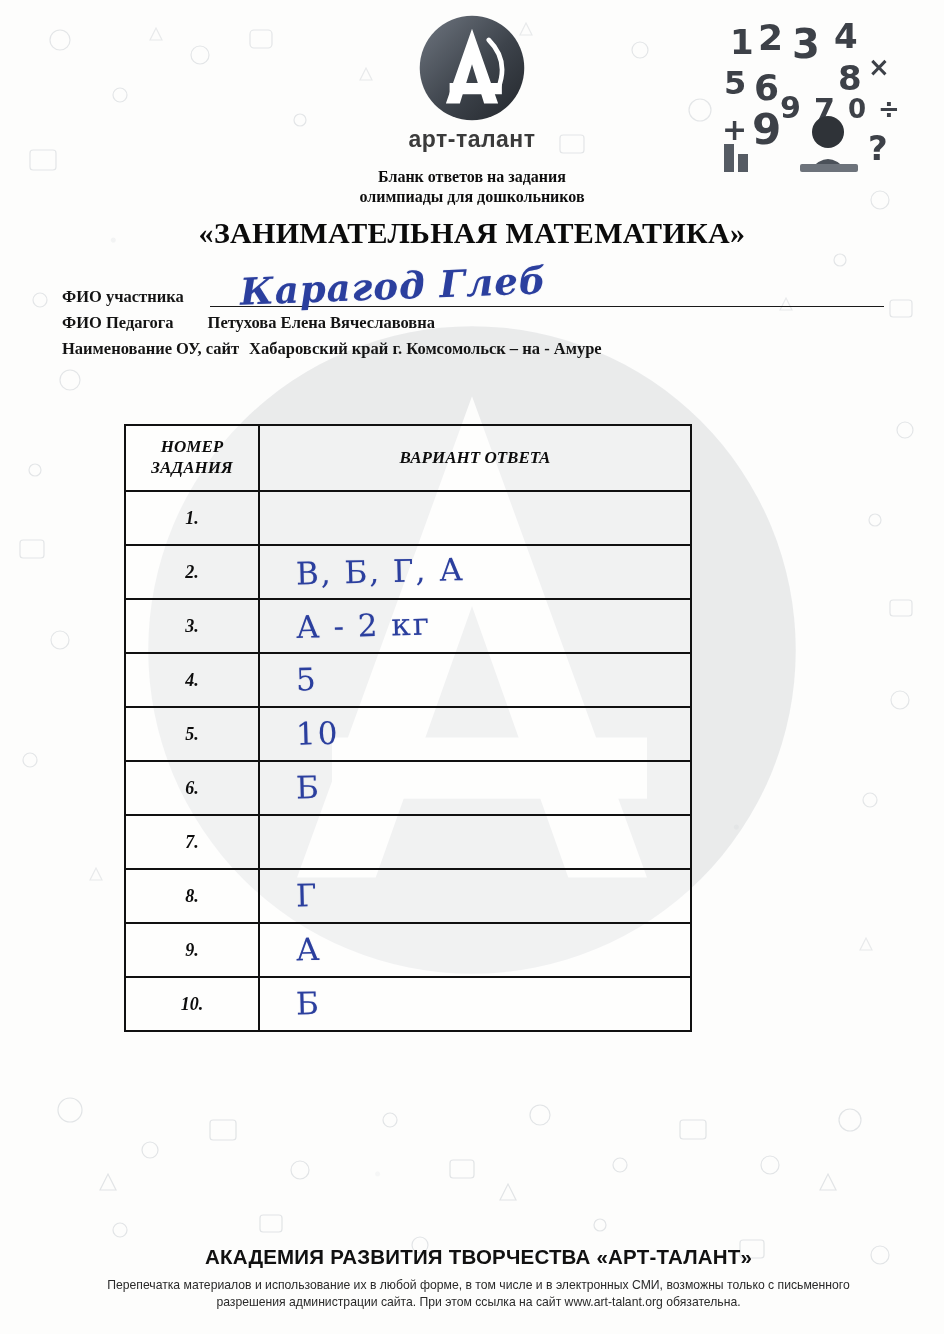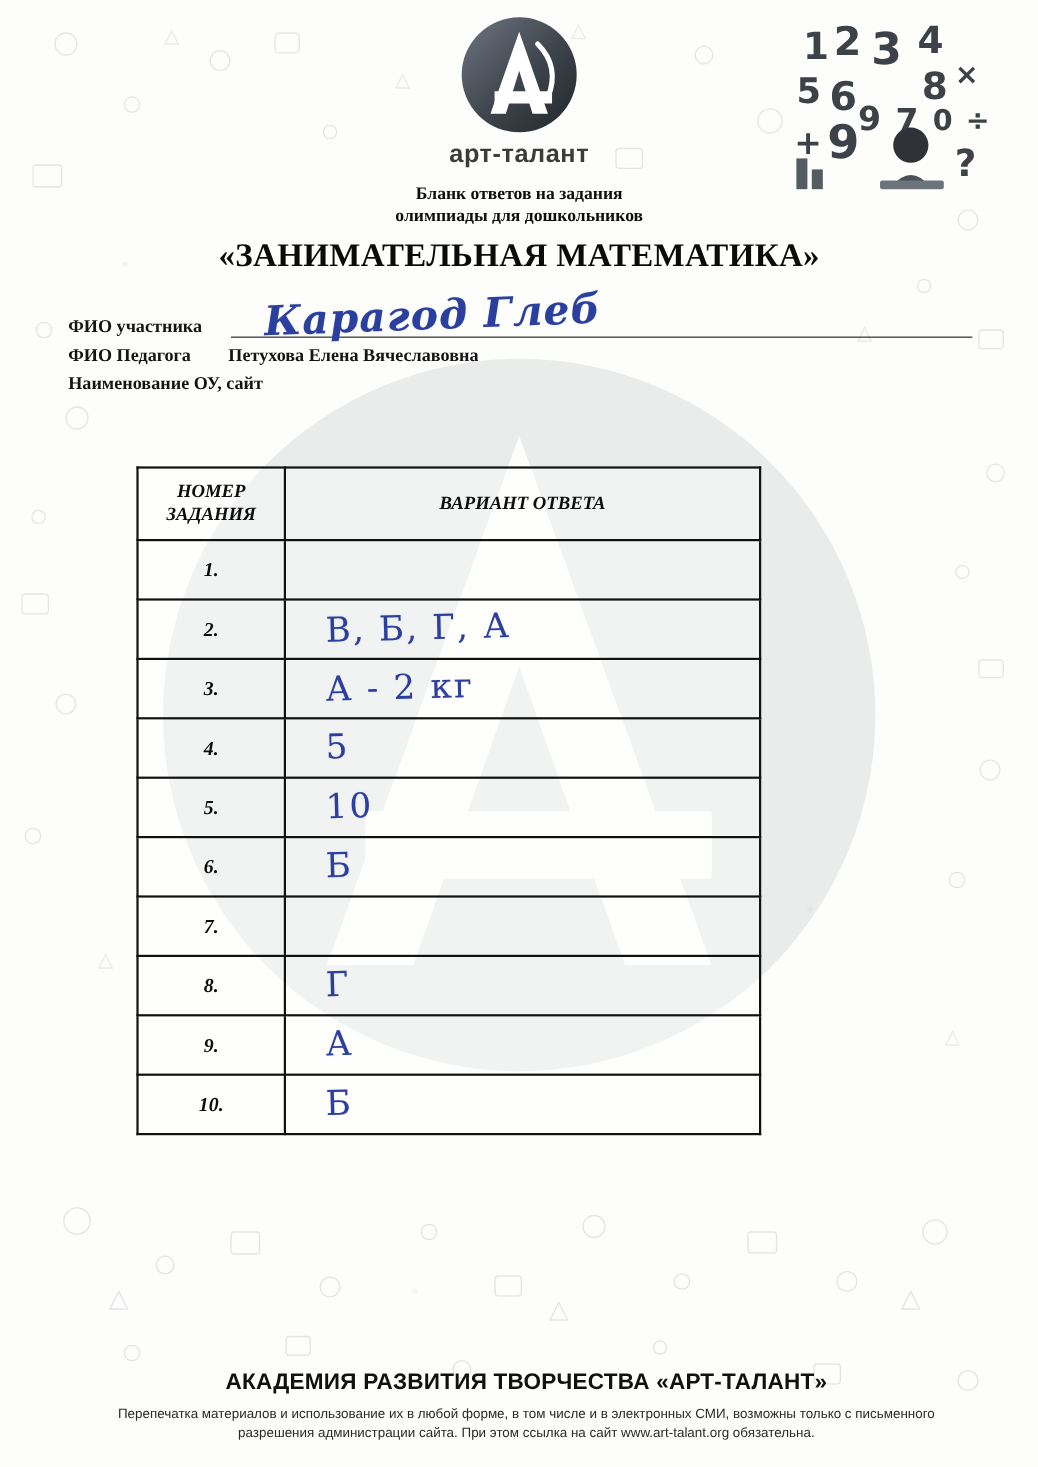--- a/index.html
+++ b/index.html
@@ -339,20 +339,21 @@
       <span class="handwriting">Карагод Глеб</span>
     </div>
 
     <div class="field-row">
       <span class="field-label">ФИО Педагога</span>
       <span class="field-value" style="margin-left:34px">Петухова Елена Вячеславовна</span>
     </div>
 
     <div class="field-row">
       <span class="field-label">Наименование ОУ, сайт</span>
+      <span class="field-value">Хабаровский край г. Комсомольск – на - Амуре</span>
     </div>
 
   </div>
 
   <table class="answers-table">
     <thead>
       <tr>
         <th class="th-num col-num">
           <div>НОМЕР</div>
           <div>ЗАДАНИЯ</div>

